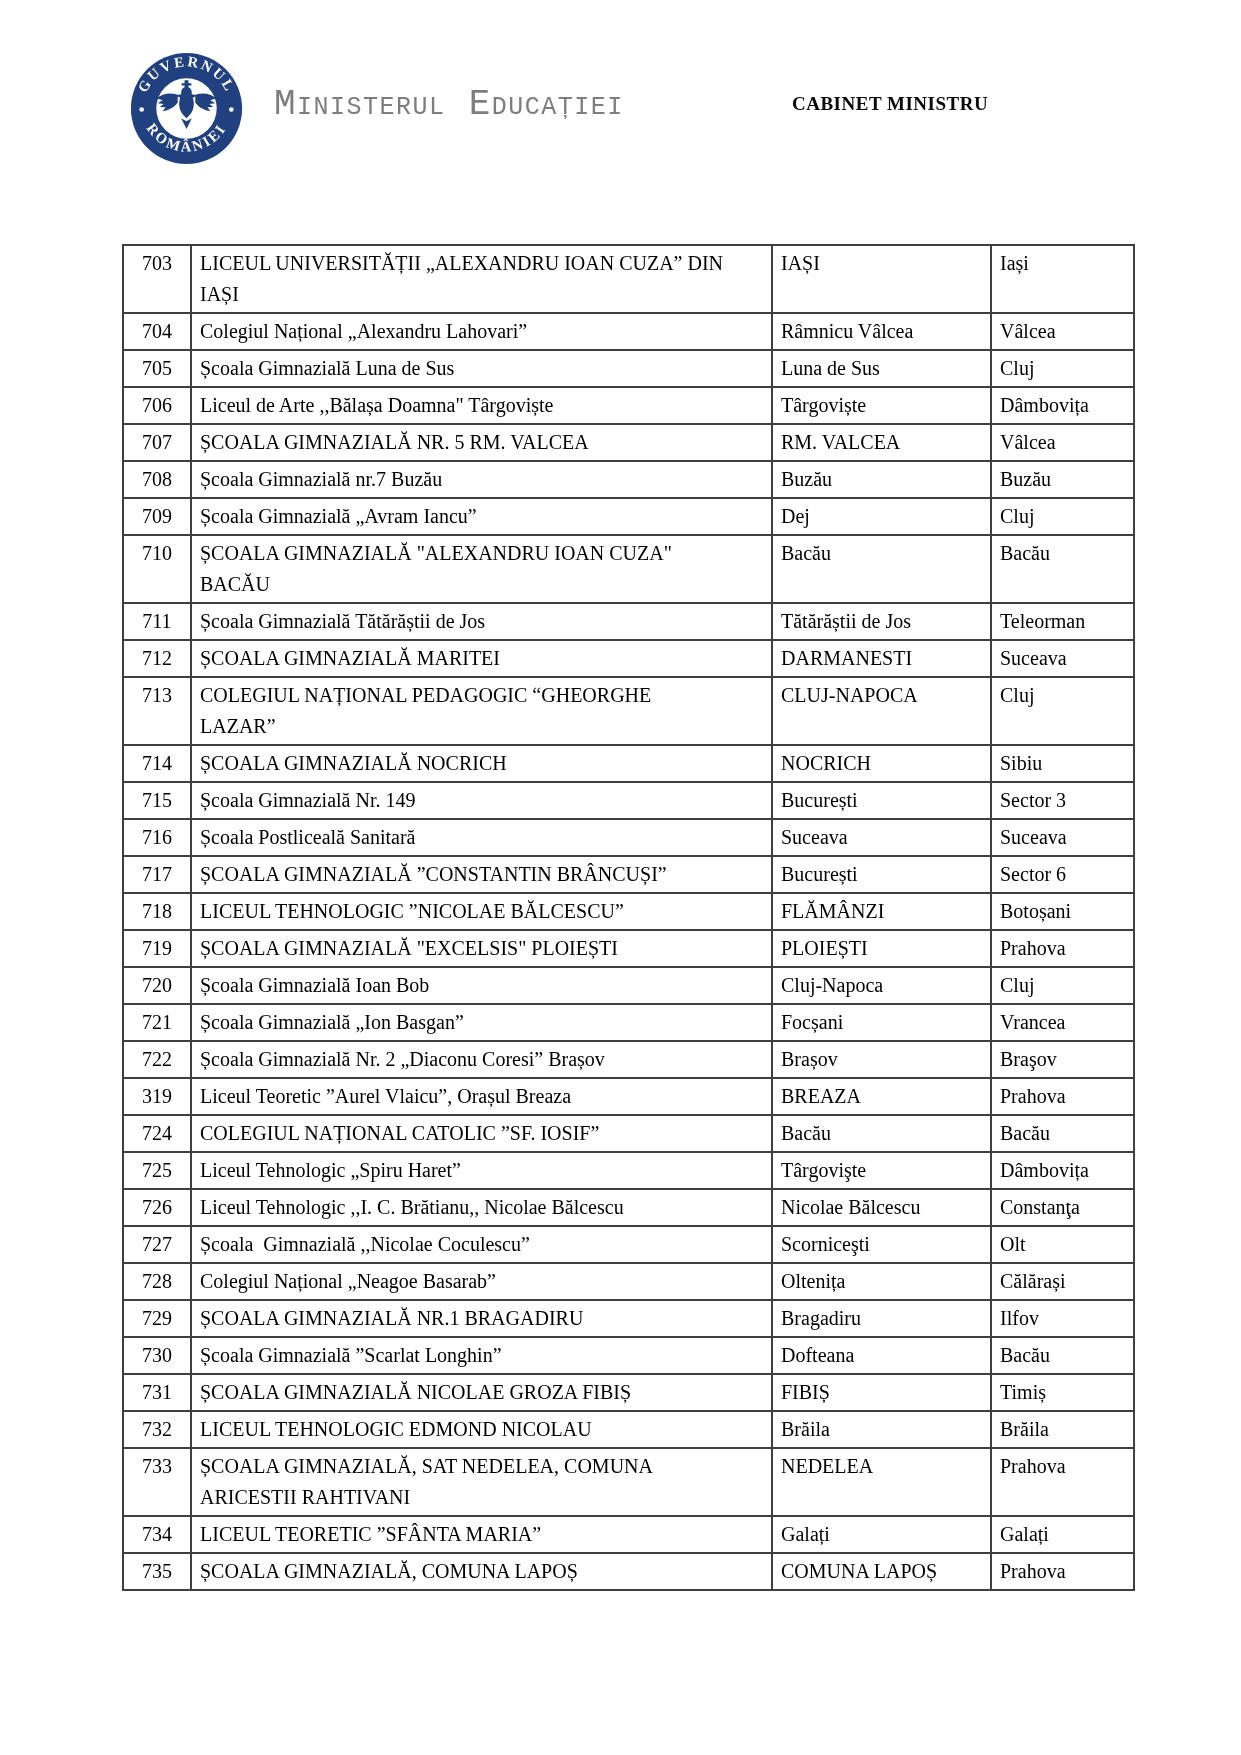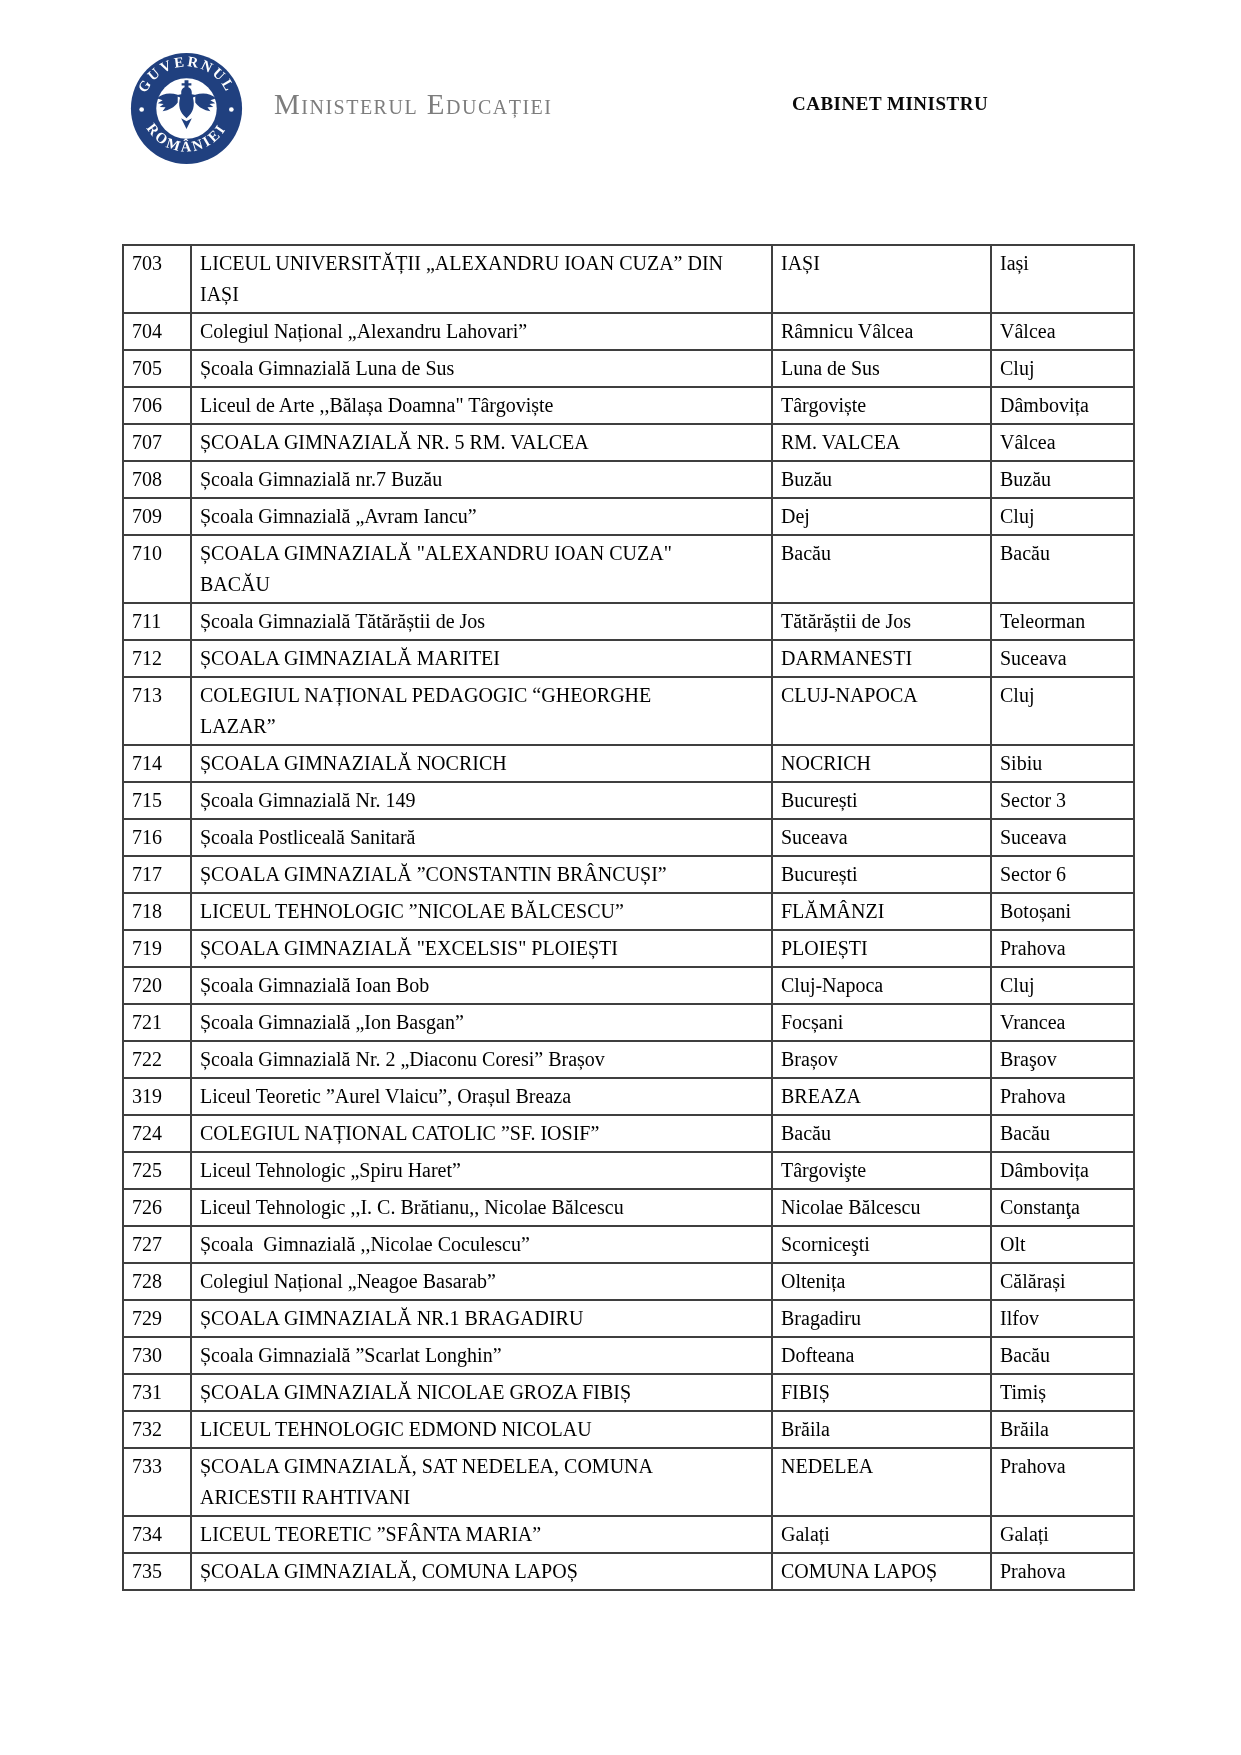--- a/index.html
+++ b/index.html
@@ -8,23 +8,23 @@
     width:1241px;height:1755px;
     background:#ffffff;
     overflow:hidden;
     font-family:"Liberation Serif", serif;
   }
 
   
   .logo{position:absolute;left:128px;top:50px;width:117px;height:117px;}
   .ministry{
     position:absolute;left:274px;top:90px;
-    font-family:Liberation Serif, serif;
+    font-family:Liberation Mono, monospace;
     font-variant:small-caps;
-    font-size:29px;line-height:29px;
+    font-size:36px;line-height:29px;
     letter-spacing:1.5px;
     color:#7d7d7d;
     white-space:nowrap;
   }
   .cabinet{
     position:absolute;left:792px;top:92px;
     font-family:"Liberation Serif", serif;
     font-weight:bold;
     font-size:19px;line-height:23px;
     letter-spacing:.5px;
@@ -42,21 +42,21 @@
   table.schools td{
     border:2px solid #3f3f3f;
     font-family:"Liberation Serif", serif;
     font-size:20px;
     line-height:31px;
     color:#000;
     padding:2px 8px 2px 8px;
     vertical-align:top;
     overflow:hidden;
   }
-  td.c-no{padding-left:2px;padding-right:2px;}
+  td.c-no{text-align:center;padding-left:2px;padding-right:2px;}
   td.c-name{white-space:pre-wrap;font-size:19px;}
   td.c-loc,td.c-cty{white-space:nowrap;}
 </style>
 </head>
 <body>
 
 <div class="page">
 
   <div>
 

